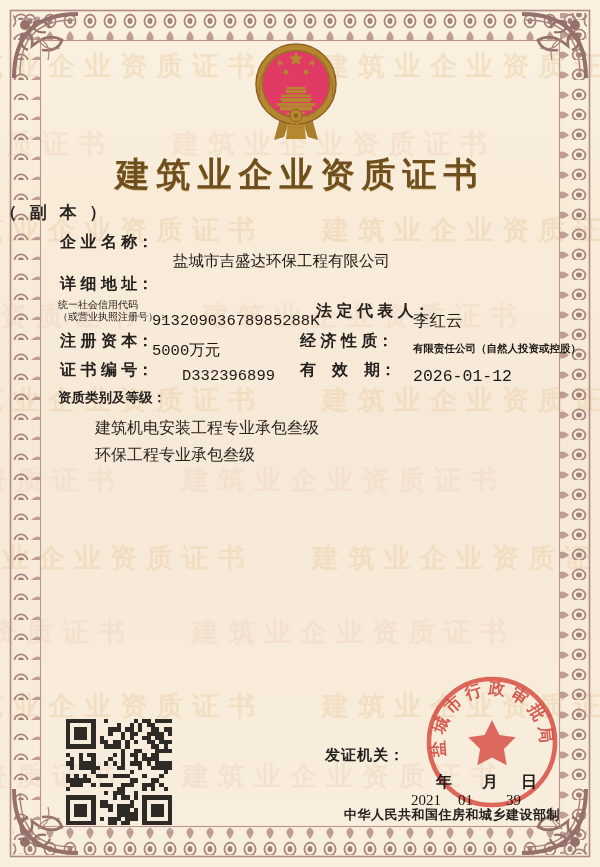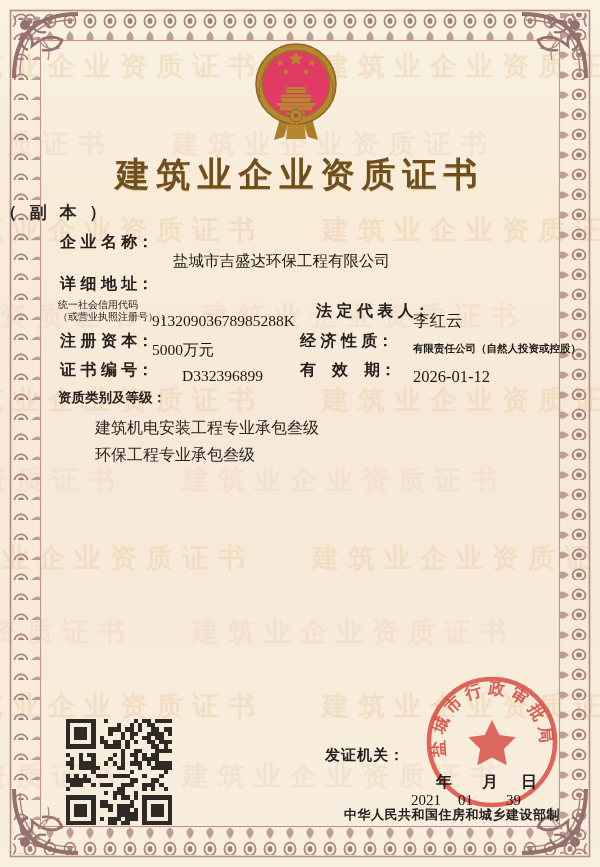--- a/index.html
+++ b/index.html
@@ -22,21 +22,21 @@
   .title{position:absolute;left:0;right:0;top:152px;text-align:center;
     font-size:34px;font-weight:bold;letter-spacing:7px;color:#6e4f1d;
     text-shadow:0 1px 0 rgba(197,155,84,.55);
     font-family:"Liberation Serif","DejaVu Serif",serif;}
   .subtitle{position:absolute;left:0;right:0;top:201px;text-align:left;
     font-size:17px;font-weight:bold;letter-spacing:4px;color:#2a2622;}
   
   .lbl{position:absolute;font-weight:bold;color:#24201d;font-size:16px;white-space:nowrap;}
   .lbl-sm{position:absolute;font-weight:normal;color:#24201d;font-size:10px;line-height:11.5px;white-space:nowrap;}
   .val{position:absolute;color:#1c1713;font-size:15.5px;white-space:nowrap;
-       font-family:Liberation Serif, serif;}
+       font-family:Liberation Mono, monospace;}
   .val-sm{position:absolute;color:#1c1713;font-size:10.5px;font-weight:bold;white-space:nowrap;}
   .qual{position:absolute;left:95px;color:#2a241e;font-size:16px;white-space:nowrap;
         font-family:"Liberation Serif","DejaVu Serif",serif;}
   
   .qr{position:absolute;left:66px;top:719px;width:106px;height:106px;}
   .authority{position:absolute;left:325px;top:746px;font-weight:bold;font-size:15px;
              letter-spacing:1px;color:#24201d;}
   .seal{position:absolute;left:422px;top:672px;width:140px;height:140px;mix-blend-mode:multiply;opacity:.92;}
   .ymd{position:absolute;top:772px;font-weight:bold;font-size:16px;color:#24201d;}
   .dnum{position:absolute;top:792px;font-size:15px;color:#1c1713;

